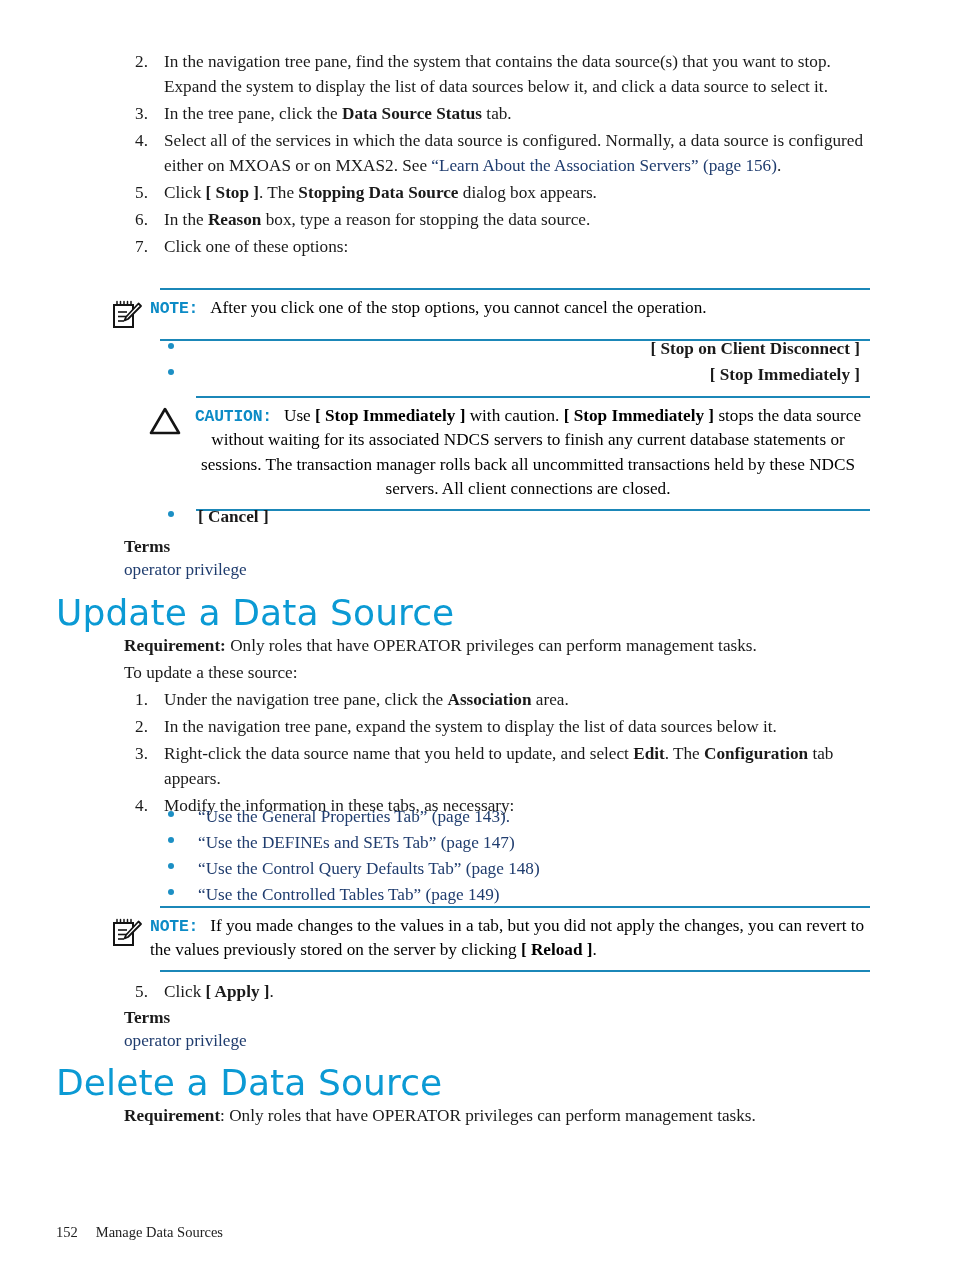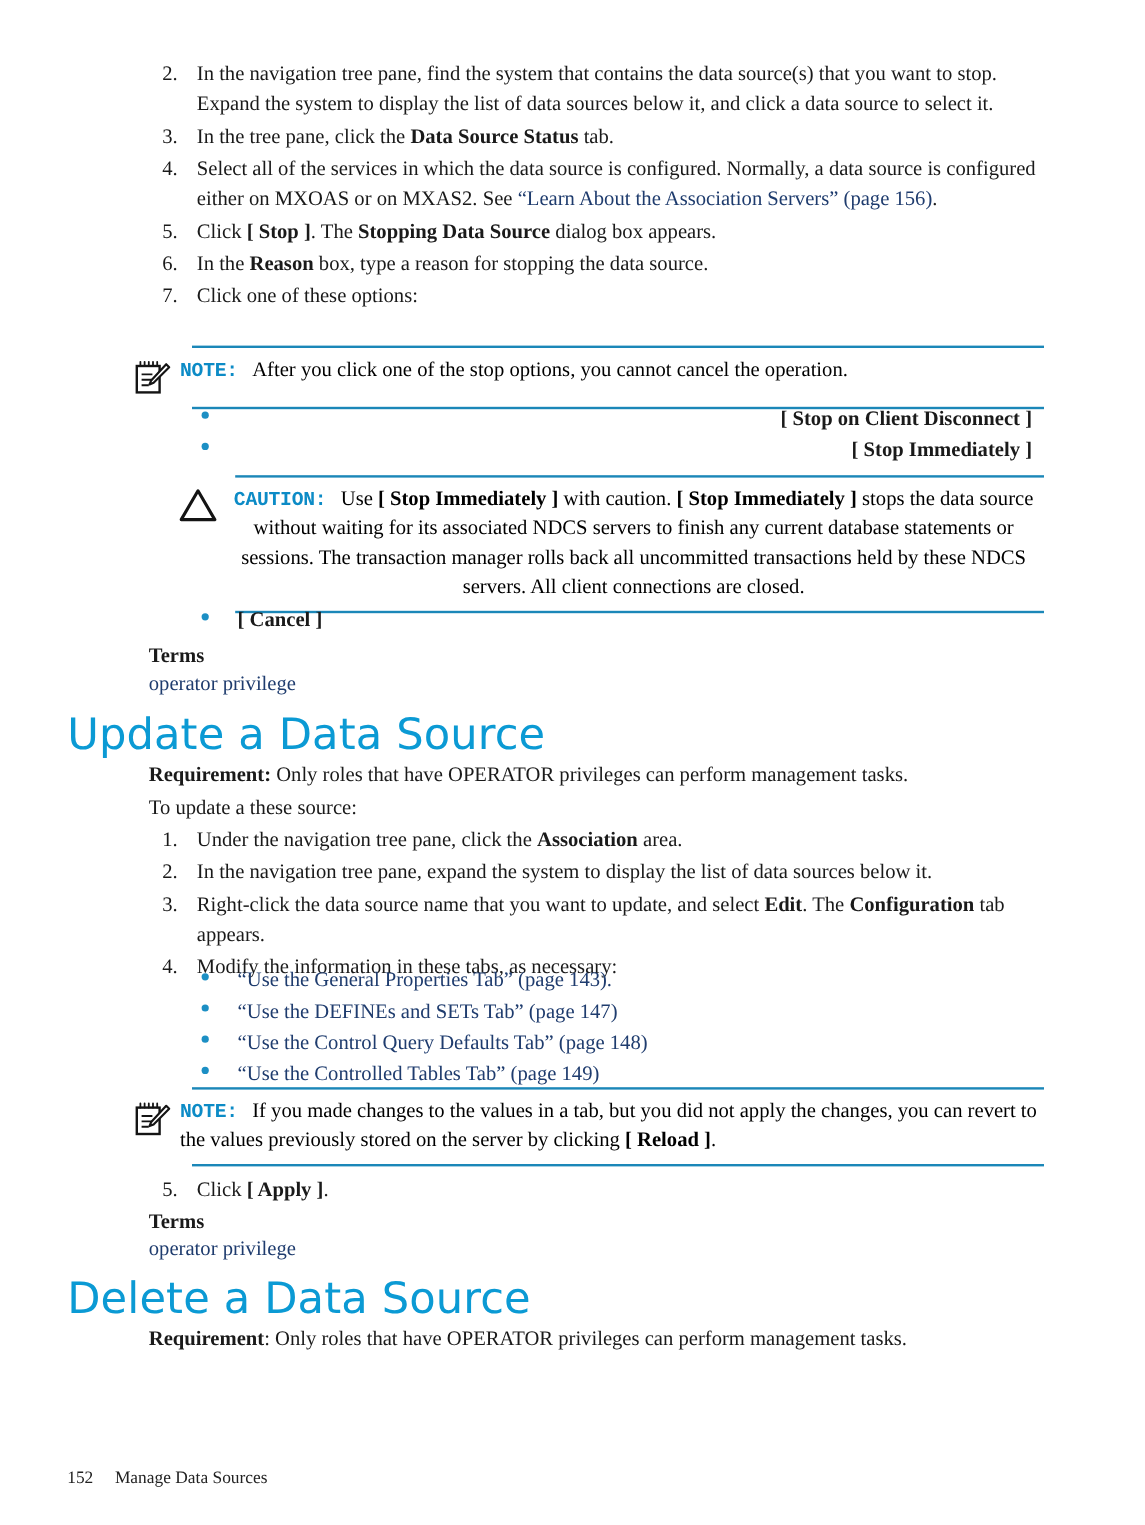--- a/index.html
+++ b/index.html
@@ -220,21 +220,21 @@
   <div class="abs body-text" style="left:124px; top:634px; width:748px;">
     <span><b>Requirement:</b><span> Only roles that have OPERATOR privileges can perform management tasks.</span></span>
   </div>
 
   <div class="abs body-text" style="left:124px; top:661px; width:748px;">To update a these source:</div>
 
   <div class="abs" style="left:124px; top:688px; width:748px;">
     <ol class="olist body-text" id="update-steps">
         <li><span class="num">1.</span><span><span>Under the navigation tree pane, click the </span><b>Association</b><span> area.</span></span></li>
         <li><span class="num">2.</span><span><span>In the navigation tree pane, expand the system to display the list of data sources below it.</span></span></li>
-        <li><span class="num">3.</span><span><span>Right-click the data source name that you want to update, and select </span><b>Edit</b><span>. The </span><b>Configuration</b><span> tab appears.</span></span></li>
+        <li><span class="num">3.</span><span><span>Right-click the data source name that you held to update, and select </span><b>Edit</b><span>. The </span><b>Configuration</b><span> tab appears.</span></span></li>
         <li><span class="num">4.</span><span><span>Modify the information in these tabs, as necessary:</span></span></li>
       </ol>
   </div>
 
   <div class="abs" style="left:160px; top:805px; width:700px;">
     <ul class="blist body-text" id="tab-links">
         <li><span class="bullet"></span><span class="link">“Use the General Properties Tab” (page 143).</span></li>
         <li><span class="bullet"></span><span class="link">“Use the DEFINEs and SETs Tab” (page 147)</span></li>
         <li><span class="bullet"></span><span class="link">“Use the Control Query Defaults Tab” (page 148)</span></li>
         <li><span class="bullet"></span><span class="link">“Use the Controlled Tables Tab” (page 149)</span></li>

